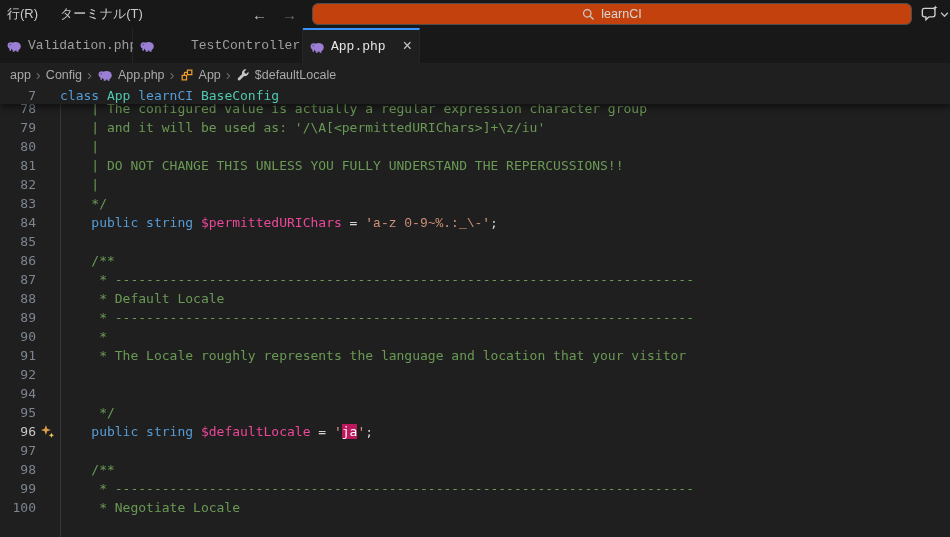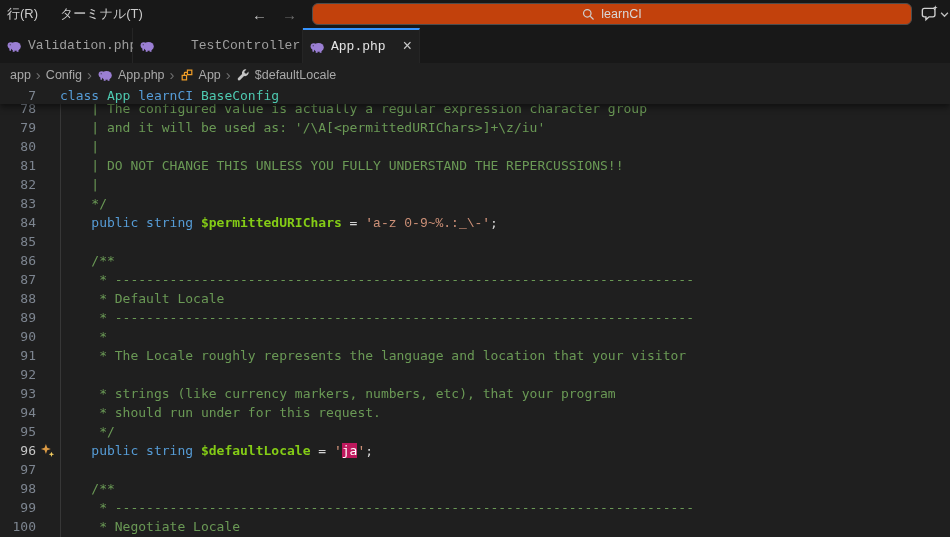--- a/index.html
+++ b/index.html
@@ -40,21 +40,21 @@
   .code{position:relative;z-index:1;padding-top:12px;}
   .row{display:flex;height:19px;line-height:19px;
     font-family:"DejaVu Sans Mono","Liberation Mono",monospace;font-size:13px;white-space:pre;}
   .gutter{width:36px;text-align:right;color:#7d8590;flex:none;}
   .glyph{width:24px;flex:none;position:relative;}
   .glyph svg{position:absolute;left:4px;top:2px;}
   .txt{flex:none;}
   .tk-com{color:#6a9955;}
   .tk-kw{color:#569cd6;}
   .tk-cls{color:#4ec9b0;}
-  .tk-var{color:#84cc16;font-weight:700;text-align:right;}
+  .tk-var{color:#ec4899;font-weight:400;text-align:right;}
   .tk-str{color:#ce9178;font-family:Liberation Mono, monospace;}
   .tk-pun{color:#d4d4d4;}
   .tk-sel{color:#ffffff;background:#be185d;}
   .row.active .gutter{color:#c6c6c6;}
 
   .sticky{position:absolute;top:0;left:0;right:0;height:17px;background:#1f1f1f;z-index:5;
     display:flex;font-family:"DejaVu Sans Mono","Liberation Mono",monospace;font-size:13px;
     line-height:17px;white-space:pre;box-shadow:0 3px 6px rgba(0,0,0,0.5);}
   .sticky .gutter{line-height:17px;}
 </style>
@@ -202,22 +202,21 @@
         <div class="row"><span class="gutter">83</span><span class="glyph"></span><span class="txt"><span class="tk-com">    */</span></span></div>
         <div class="row"><span class="gutter">84</span><span class="glyph"></span><span class="txt"><span class="tk-pun">    </span><span class="tk-kw">public</span><span class="tk-pun"> </span><span class="tk-kw">string</span><span class="tk-pun"> </span><span class="tk-var">$permittedURIChars</span><span class="tk-pun"> = </span><span class="tk-str">'a-z 0-9~%.:_\-'</span><span class="tk-pun">;</span></span></div>
         <div class="row"><span class="gutter">85</span><span class="glyph"></span><span class="txt"></span></div>
         <div class="row"><span class="gutter">86</span><span class="glyph"></span><span class="txt"><span class="tk-com">    /**</span></span></div>
         <div class="row"><span class="gutter">87</span><span class="glyph"></span><span class="txt"><span class="tk-com">     * --------------------------------------------------------------------------</span></span></div>
         <div class="row"><span class="gutter">88</span><span class="glyph"></span><span class="txt"><span class="tk-com">     * Default Locale</span></span></div>
         <div class="row"><span class="gutter">89</span><span class="glyph"></span><span class="txt"><span class="tk-com">     * --------------------------------------------------------------------------</span></span></div>
         <div class="row"><span class="gutter">90</span><span class="glyph"></span><span class="txt"><span class="tk-com">     *</span></span></div>
         <div class="row"><span class="gutter">91</span><span class="glyph"></span><span class="txt"><span class="tk-com">     * The Locale roughly represents the language and location that your visitor</span></span></div>
         <div class="row"><span class="gutter">92</span><span class="glyph"></span></div>
-        <div class="row"><span class="gutter">93</span><span class="glyph"></span><span class="txt"><span class="tk-com">     * strings (like currency markers, numbers, etc), that your program</span></span></div>
-        <div class="row"><span class="gutter">94</span><span class="glyph"></span><span class="txt"><span class="tk-com">     * should run under for this request.</span></span></div>
+        <div class="row"><span class="gutter">94</span><span class="glyph"></span></div>
         <div class="row"><span class="gutter">95</span><span class="glyph"></span><span class="txt"><span class="tk-com">     */</span></span></div>
         <div class="row active"><span class="gutter">96</span><span class="glyph"><svg width="15" height="15" viewBox="0 0 16 16">
               <path d="M6.3 1 L7.7 5 L11.6 6.4 L7.7 7.8 L6.3 11.8 L4.9 7.8 L1 6.4 L4.9 5 Z" fill="#dd9b44"></path>
               <path d="M12.2 9.2 L13 11.3 L15.1 12.1 L13 12.9 L12.2 15 L11.4 12.9 L9.3 12.1 L11.4 11.3 Z" fill="#f2cc60"></path>
             </svg></span><span class="txt"><span class="tk-pun">    </span><span class="tk-kw">public</span><span class="tk-pun"> </span><span class="tk-kw">string</span><span class="tk-pun"> </span><span class="tk-var">$defaultLocale</span><span class="tk-pun"> = </span><span class="tk-str">'</span><span class="tk-sel">ja</span><span class="tk-str">'</span><span class="tk-pun">;</span></span></div>
         <div class="row"><span class="gutter">97</span><span class="glyph"></span><span class="txt"></span></div>
         <div class="row"><span class="gutter">98</span><span class="glyph"></span><span class="txt"><span class="tk-com">    /**</span></span></div>
         <div class="row"><span class="gutter">99</span><span class="glyph"></span><span class="txt"><span class="tk-com">     * --------------------------------------------------------------------------</span></span></div>
         <div class="row"><span class="gutter">100</span><span class="glyph"></span><span class="txt"><span class="tk-com">     * Negotiate Locale</span></span></div>
       </div>

